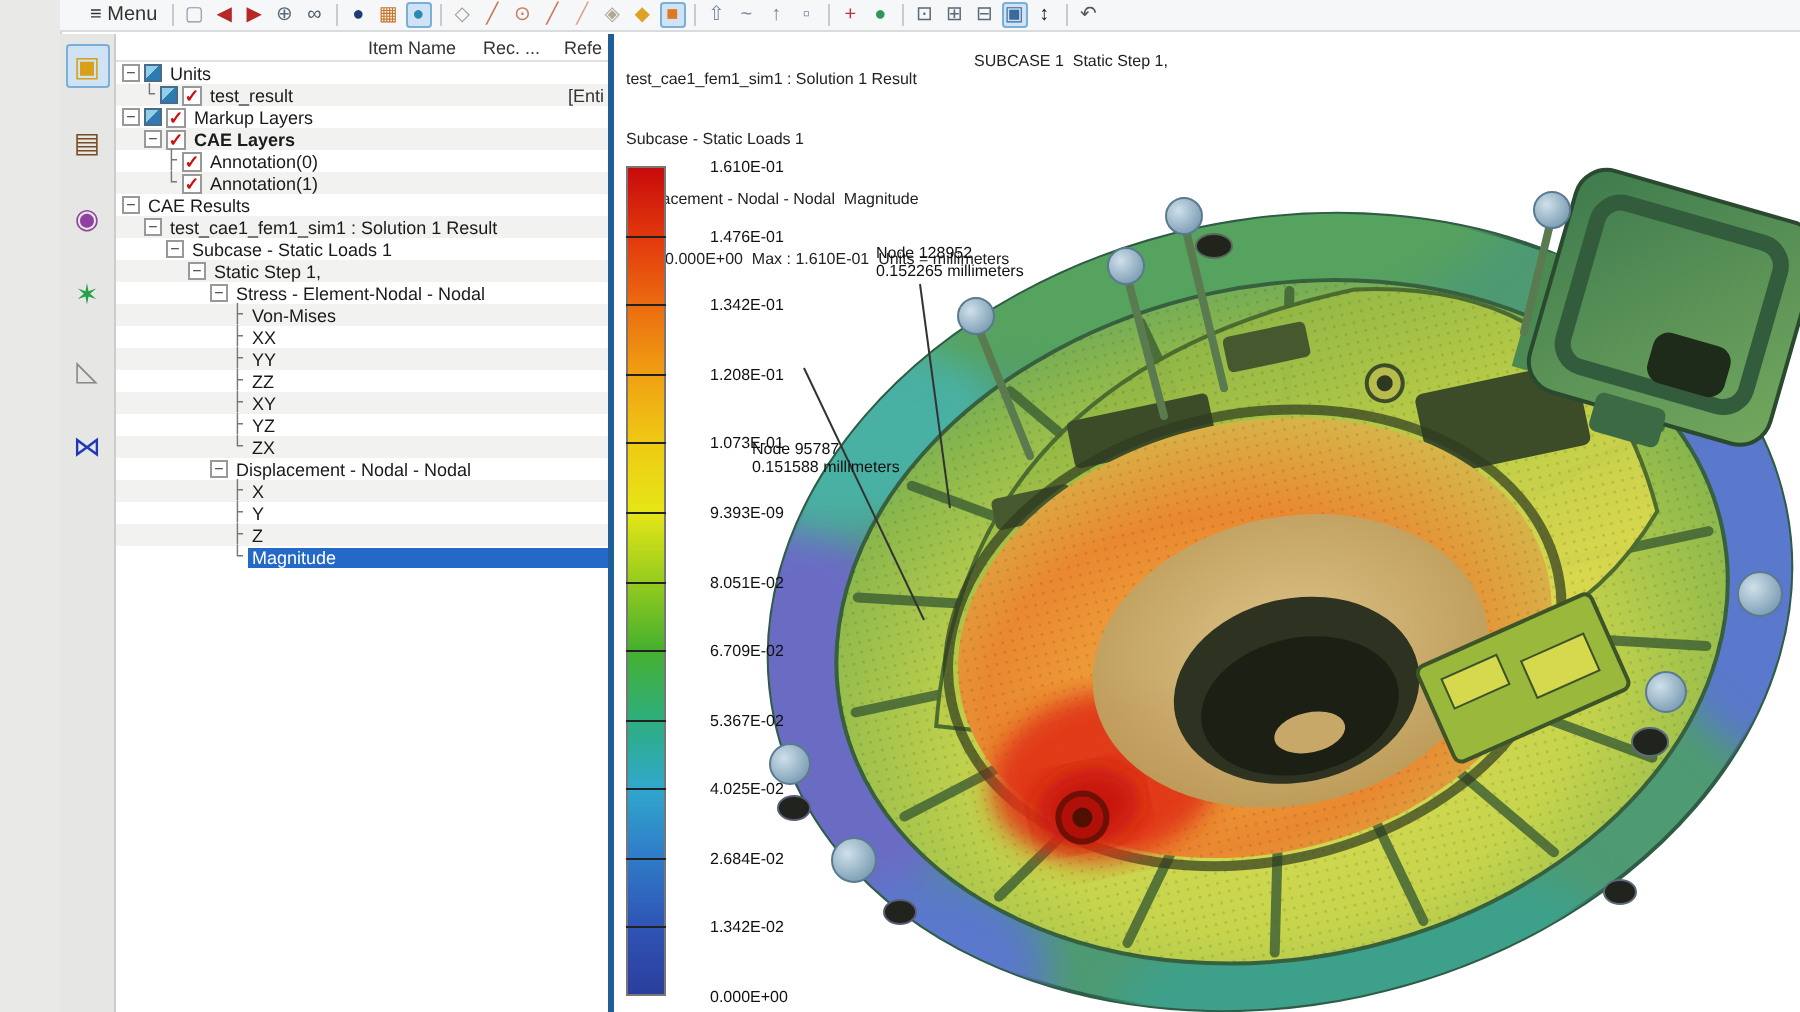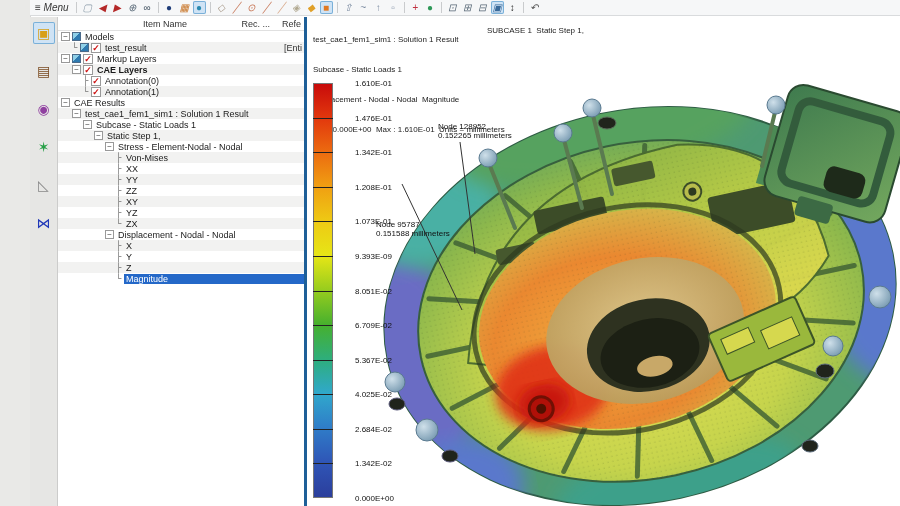--- a/index.html
+++ b/index.html
@@ -1,41 +1,41 @@
 <!DOCTYPE html>
 <html><head>
 <meta charset="utf-8">
 <style>
   html,body{margin:0;padding:0;width:900px;height:506px;overflow:hidden;background:#fff;
     font-family:"Liberation Sans",sans-serif;-webkit-font-smoothing:antialiased;}
   .lstrip{position:absolute;left:0;top:0;width:30px;height:506px;background:#e9e9e7;border-right:1px solid #d6d6d4;}
   
   .toolbar{position:absolute;left:30px;top:0;width:870px;height:16px;background:#f6f7f8;
-    border-bottom:1px solid #d9dbdd;display:flex;align-items:center;padding-left:5px;box-sizing:border-box;font-style:italic;}
+    border-bottom:1px solid #d9dbdd;display:flex;align-items:center;padding-left:15px;box-sizing:border-box;}
   .tmenu{font-size:10px;color:#333;margin-right:4px;white-space:nowrap;}
   .tbtn{height:13px;min-width:13px;display:flex;align-items:center;justify-content:center;
     font-size:10px;line-height:13px;border-radius:2px;margin:0 1px;cursor:default;}
   .tbtn.active{background:#cfe3f5;box-shadow:0 0 0 1px #7ab0d8 inset;}
   .tsep{width:1px;height:11px;background:#c9cbcd;margin:0 3px;}
   
   .panel{position:absolute;left:30px;top:17px;width:277px;height:489px;background:#fff;
     border-right:3px solid #1e5f98;box-sizing:border-box;display:flex;flex-direction:column;}
   .ptitle{height:14px;background:#19629b;color:#fff;font-size:9px;font-weight:bold;
     display:flex;align-items:center;padding:0 4px;flex:0 0 auto;}
   .ptitle .ttext{flex:1;}
   .pclose{color:#fff;font-size:10px;font-weight:bold;line-height:10px;}
   .pbody{flex:1;display:flex;min-height:0;}
   .sbar{width:27px;background:#e6e6e4;border-right:1px solid #cccccb;display:flex;
     flex-direction:column;align-items:center;padding-top:5px;gap:16px;flex:0 0 auto;}
   .sbicon{width:22px;height:22px;display:flex;align-items:center;justify-content:center;
     font-size:14px;border-radius:2px;}
   .sbicon.sel{background:#cfe3f5;box-shadow:0 0 0 1px #7ab0d8 inset;}
   .tree{flex:1;position:relative;background:#fff;overflow:hidden;font-size:9px;color:#1a1a1a;}
   .thead{position:relative;height:13px;border-bottom:1px solid #e0e0e0;color:#333;}
-  .thead span{position:absolute;top:2px;}
+  .thead span{position:absolute;top:2px;margin-left:41px;}
   .th-item{left:85px;}
   .th-rec{right:34px;}
   .th-refe{right:3px;}
   .trow{position:relative;height:11px;display:flex;align-items:center;padding-left:3px;white-space:nowrap;}
   .trow.alt{background:#f2f2f1;}
   .tind{display:inline-block;height:1px;flex:0 0 auto;}
   .tconn{font-family:"DejaVu Sans Mono",monospace;font-size:9px;color:#777;width:8px;flex:0 0 auto;}
   .texp{width:9px;height:9px;box-sizing:border-box;border:1px solid #999;background:#fff;color:#444;
     font-size:8px;line-height:7px;text-align:center;margin-right:2px;flex:0 0 auto;}
   .mico{width:9px;height:9px;background:linear-gradient(135deg,#8fd0e8 0 45%,#2f7ab0 45% 100%);
@@ -123,21 +123,21 @@
       <div class="thead">
         <span class="th-item">Item Name</span>
         <span class="th-rec">Rec. ...</span>
         <span class="th-refe">Refe</span>
       </div>
       <div>
           <div class="trow">
             <span class="tind" style="width: 0px;"></span>
             <span class="texp">−</span>
             <span class="mico"></span>
-            <span class="tlabel">Models</span>
+            <span class="tlabel">Units</span>
           </div>
           <div class="trow alt">
             <span class="tind" style="width: 11px;"></span>
             <span class="tconn">└</span>
             <span class="mico"></span>
             <span class="chk">✓</span>
             <span class="tlabel">test_result</span>
             <span class="trefe">[Enti</span>
           </div>
           <div class="trow">

